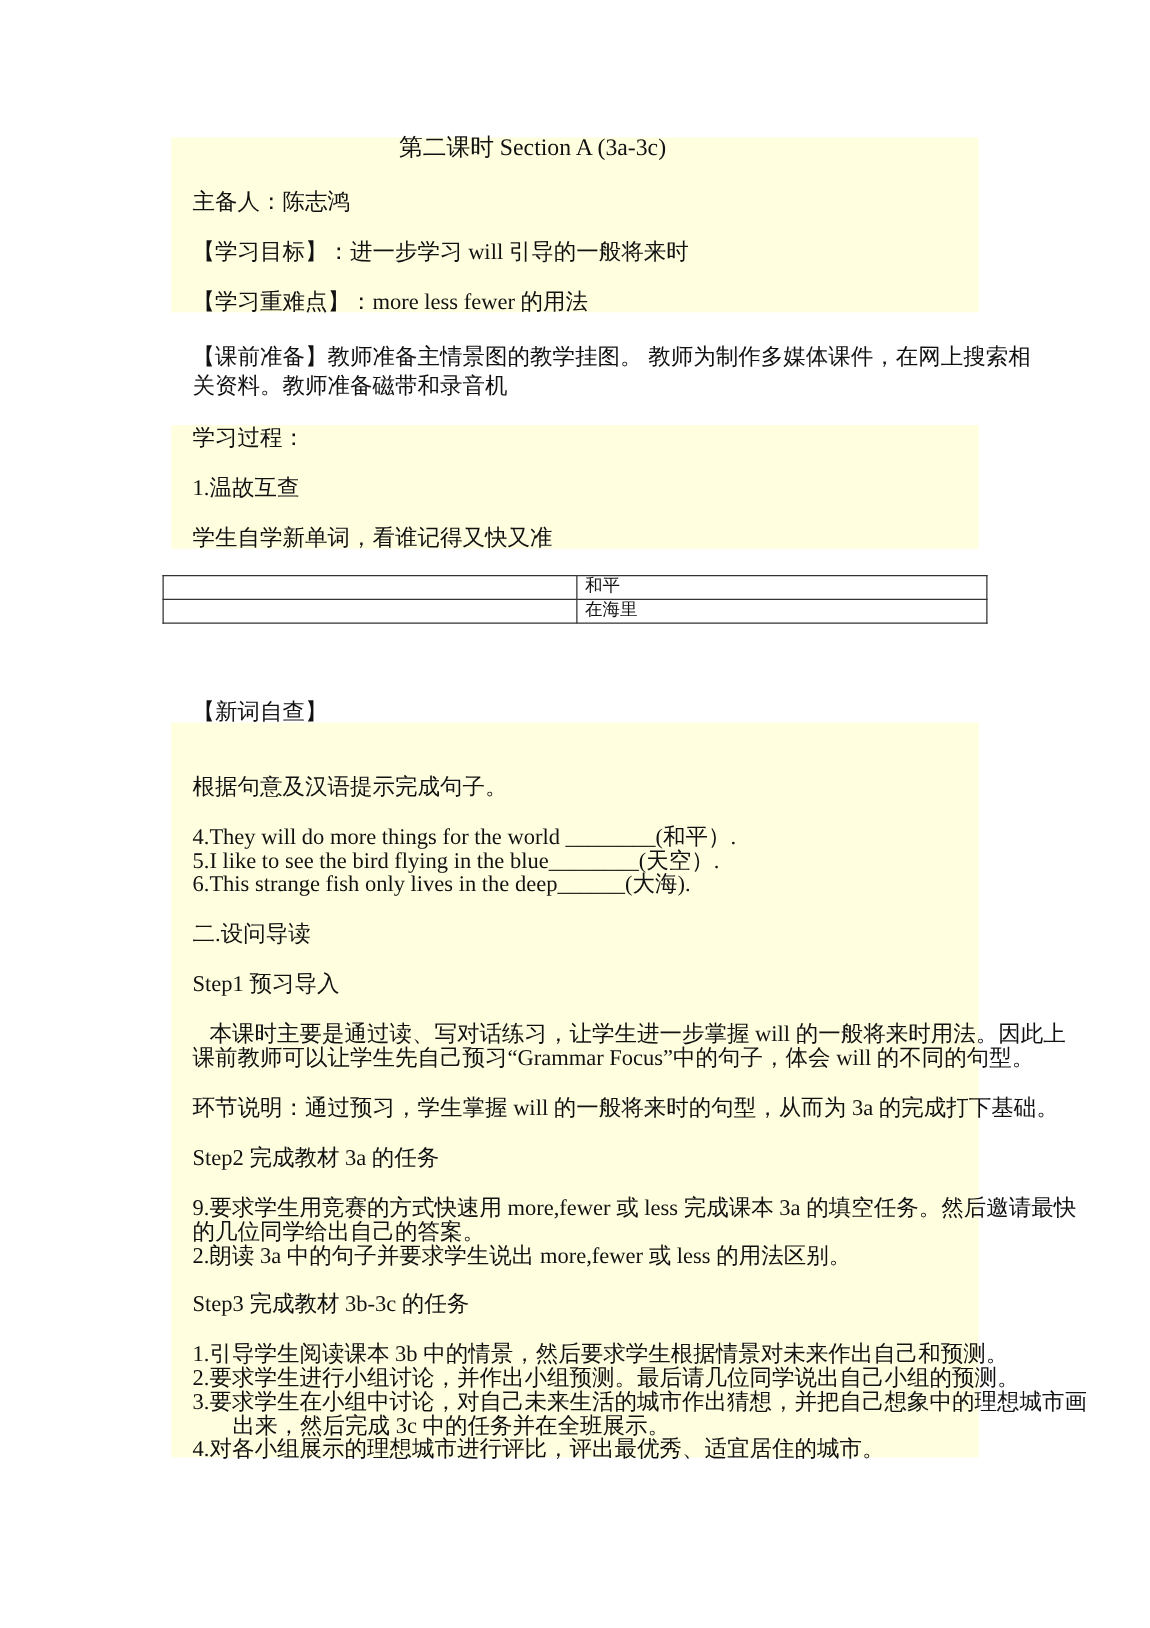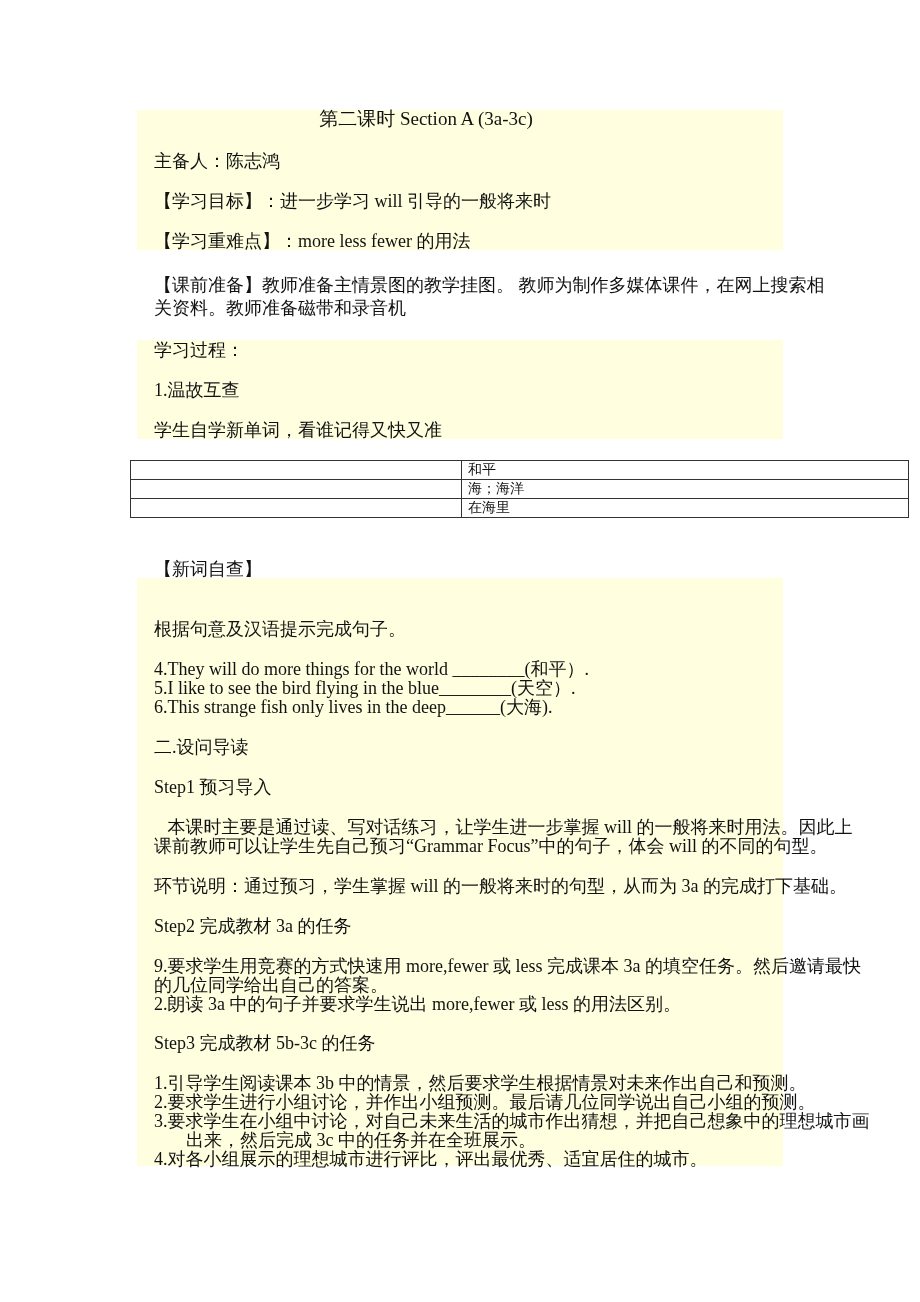--- a/index.html
+++ b/index.html
@@ -4,21 +4,21 @@
 <style>
   html, body { margin:0; padding:0; background:#ffffff; }
   body {
     width:920px; height:1302px; position:relative; overflow:hidden;
     font-family: "Liberation Serif", "DejaVu Serif", serif;
     color:#111; font-size:14px;
   }
   .hl { position:absolute; left:137px; width:646px; background:#ffffe0; }
   .t { position:absolute; left:138px; white-space:nowrap; line-height:18px; font-size:18px;margin-left:16px; }
   .title { position:absolute; left:137px; width:578px; text-align:center; top:107px; font-size:19px; line-height:24px; }
-  table.vocab { position:absolute; left:130px; top:460px; width:779px; border-collapse:collapse; font-size:14px; }
+  table.vocab { position:absolute; left:130px; top:460px; width:660px; border-collapse:collapse; font-size:14px; }
   table.vocab td { border:1px solid #333; height:18px; padding:0 0 0 6px; line-height:18px; }
   table.vocab td.c1 { width:324px; }
 </style>
 </head>
 <body>
 
 <div class="hl" style="top:110px;height:140px;"></div>
 <div class="hl" style="top:340px;height:99px;"></div>
 <div class="hl" style="top:578px;height:588px;"></div>
 
@@ -35,24 +35,20 @@
 <div class="t" style="top:421px;">学生自学新单词，看谁记得又快又准</div>
 
 <table class="vocab">
   <tbody>
       <tr>
     <td class="c1"></td>
     <td>和平</td>
   </tr>
   <tr>
     <td class="c1"></td>
-    <td>海；海洋</td>
-  </tr>
-  <tr>
-    <td class="c1"></td>
     <td>在海里</td>
   </tr>
 </tbody>
   </table>
 
 <div class="t" style="top:560px;">【新词自查】</div>
 <div class="t" style="top:620px;">根据句意及汉语提示完成句子。</div>
 <div class="t" style="top:660px;">4.They will do more things for the world ________(和平）.</div>
 <div class="t" style="top:679px;">5.I like to see the bird flying in the blue________(天空）.</div>
 <div class="t" style="top:698px;">6.This strange fish only lives in the deep______(大海).</div>
@@ -62,18 +58,18 @@
 <div class="t" style="top:778px;">Step1 预习导入</div>
 <div class="t" style="top:818px;white-space:pre;">   本课时主要是通过读、写对话练习，让学生进一步掌握 will 的一般将来时用法。因此上</div>
 <div class="t" style="top:837px;">课前教师可以让学生先自己预习“Grammar Focus”中的句子，体会 will 的不同的句型。</div>
 <div class="t" style="top:877px;">环节说明：通过预习，学生掌握 will 的一般将来时的句型，从而为 3a 的完成打下基础。</div>
 
 <div class="t" style="top:917px;">Step2 完成教材 3a 的任务</div>
 <div class="t" style="top:957px;">9.要求学生用竞赛的方式快速用 more,fewer  或 less 完成课本 3a 的填空任务。然后邀请最快</div>
 <div class="t" style="top:976px;">的几位同学给出自己的答案。</div>
 <div class="t" style="top:995px;">2.朗读 3a 中的句子并要求学生说出 more,fewer  或 less 的用法区别。</div>
 
-<div class="t" style="top:1034px;">Step3 完成教材 5b-3c 的任务</div>
+<div class="t" style="top:1034px;">Step3 完成教材 3b-3c 的任务</div>
 <div class="t" style="top:1074px;">1.引导学生阅读课本 3b 中的情景，然后要求学生根据情景对未来作出自己和预测。</div>
 <div class="t" style="top:1093px;">2.要求学生进行小组讨论，并作出小组预测。最后请几位同学说出自己小组的预测。</div>
 <div class="t" style="top:1112px;">3.要求学生在小组中讨论，对自己未来生活的城市作出猜想，并把自己想象中的理想城市画</div>
 <div class="t" style="top:1131px;padding-left:32px;">出来，然后完成 3c 中的任务并在全班展示。</div>
 <div class="t" style="top:1150px;">4.对各小组展示的理想城市进行评比，评出最优秀、适宜居住的城市。</div>
 
 </body></html>

